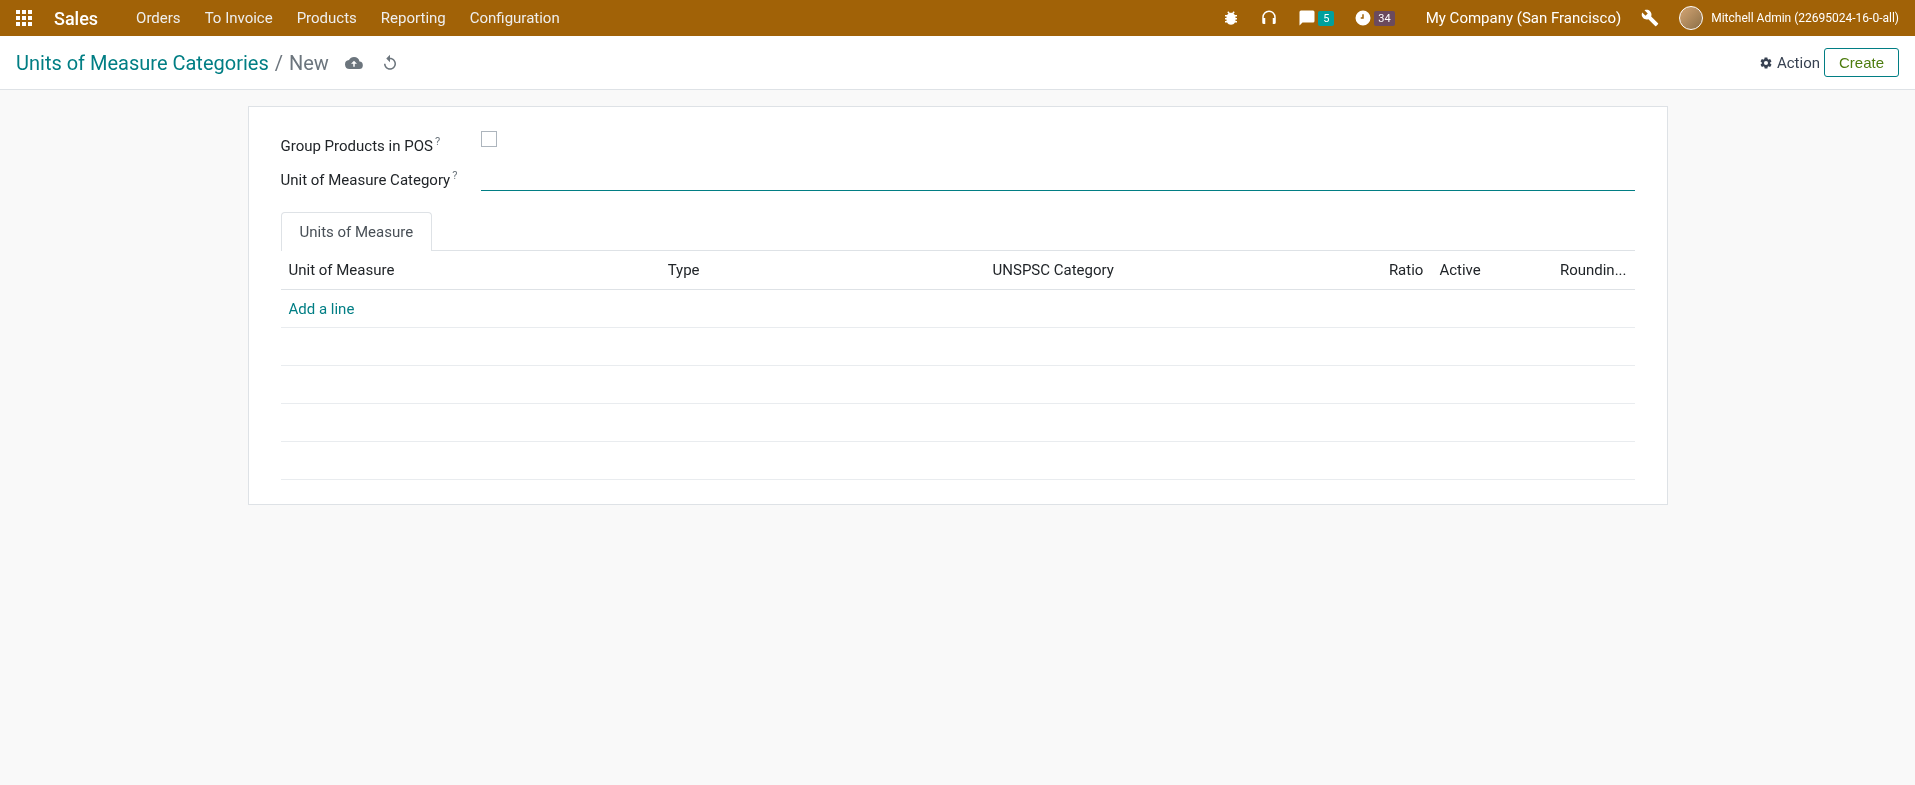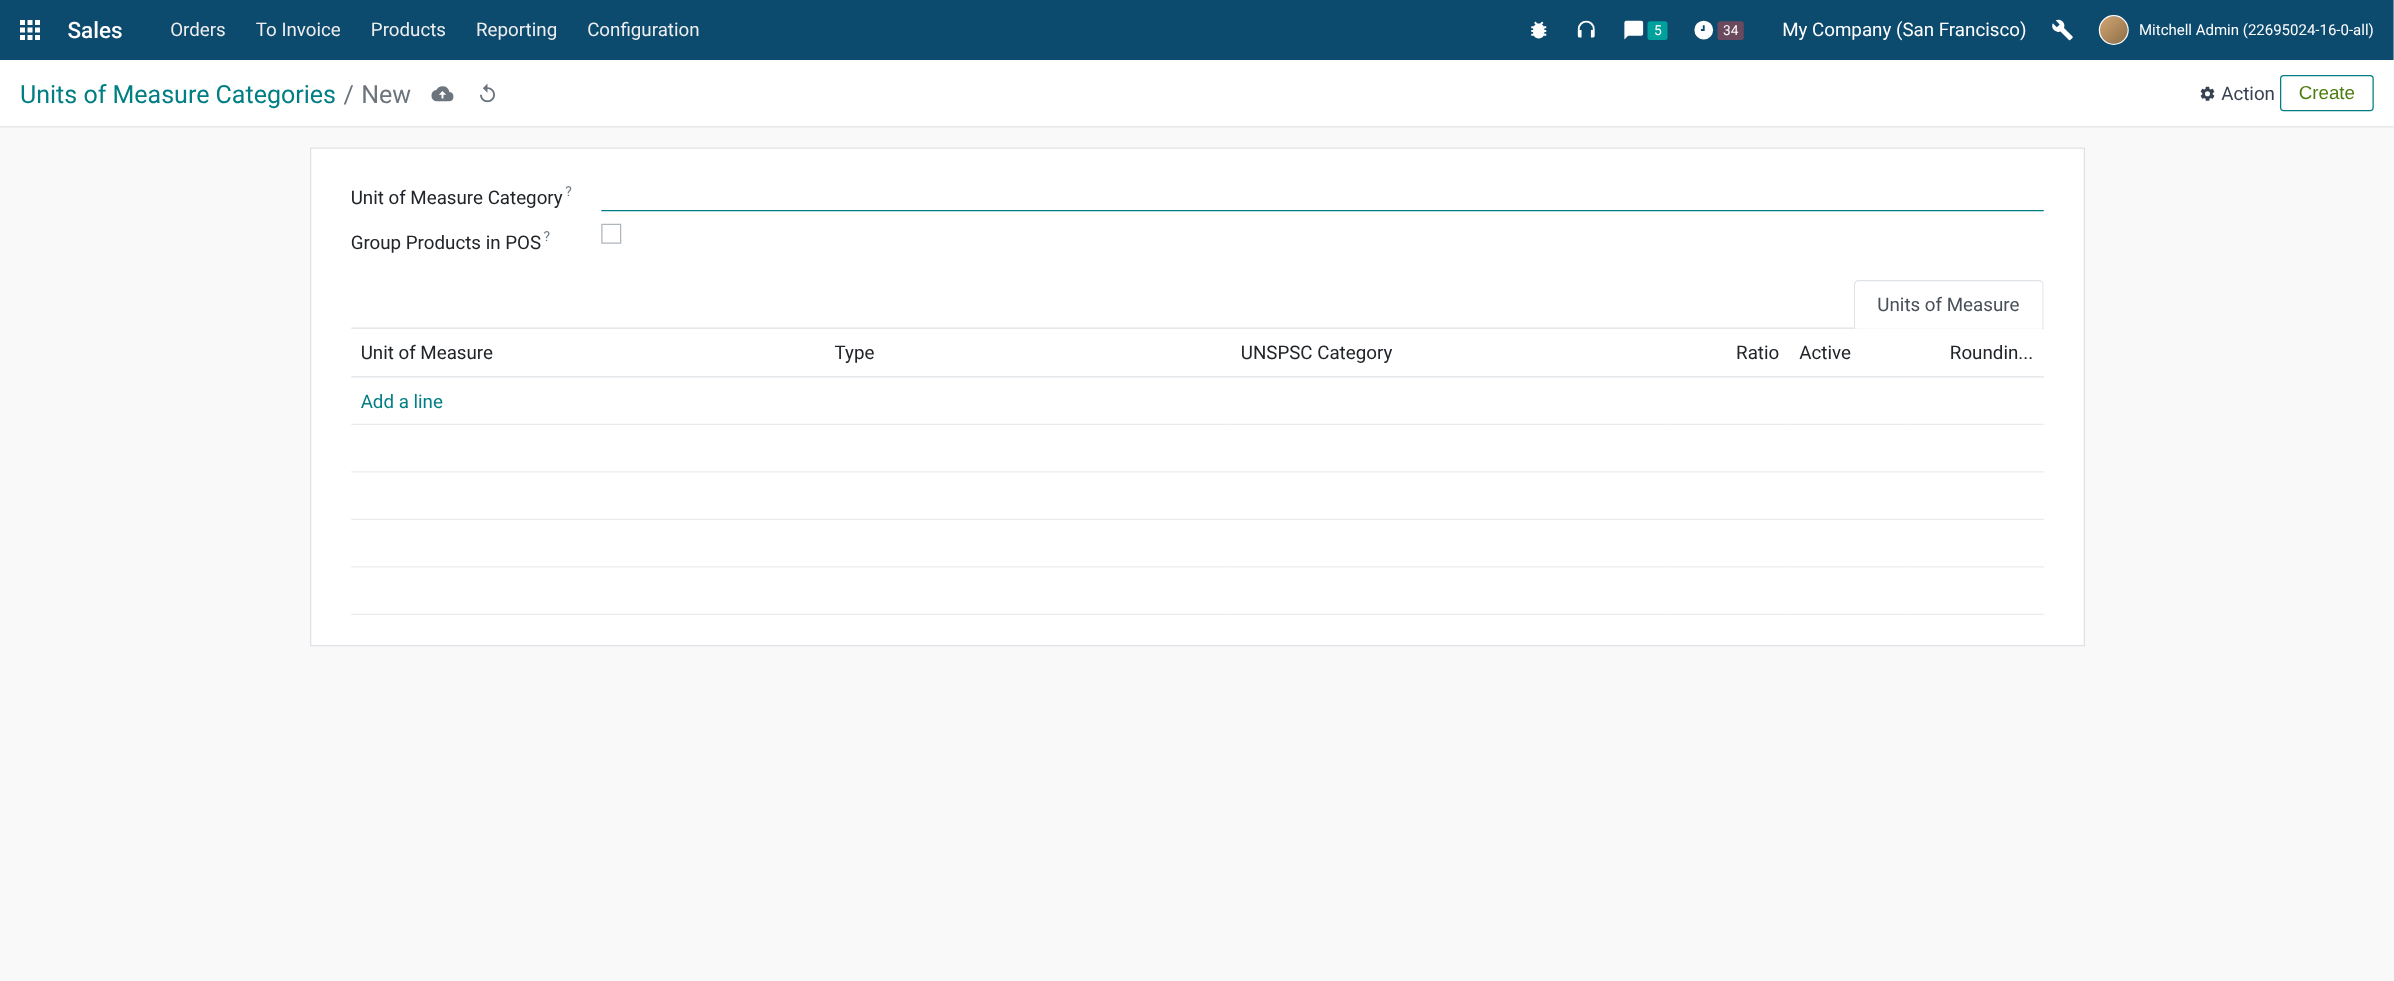--- a/index.html
+++ b/index.html
@@ -1,19 +1,19 @@
 <!DOCTYPE html>
 <html><head>
 <meta charset="utf-8">
 <style>
 * { box-sizing: border-box; margin: 0; padding: 0; }
 body { font-family: -apple-system, BlinkMacSystemFont, "Segoe UI", Roboto, "Helvetica Neue", Arial, sans-serif; font-size: 14px; color: #212529; background: #f9f9f9; }
 
 
-.navbar { background: #0c4a6e; color: #fff; height: 48px; display: flex; align-items: center; padding: 12px 16px; }
+.navbar { background: #a16207; color: #fff; height: 36px; display: flex; align-items: center; padding: 12px 16px; }
 .navbar-left { display: flex; align-items: center; gap: 18px; }
 .apps-icon { width: 16px; height: 16px; display: grid; grid-template-columns: repeat(3,4px); grid-template-rows: repeat(3,4px); gap: 2px; cursor: pointer; }
 .apps-icon span { background: #fff; width: 4px; height: 4px; }
 .brand { font-size: 18px; font-weight: 500; color: #fff; margin-left: 4px; }
 .nav-menu { display: flex; gap: 24px; margin-left: 20px; }
 .nav-item { color: #eee; font-size: 15px; cursor: pointer; }
 .navbar-right { margin-left: auto; display: flex; align-items: center; gap: 20px; }
 .icon-btn { color: #fff; cursor: pointer; display: flex; align-items: center; position: relative; }
 .icon-svg { width: 18px; height: 18px; fill: #fff; }
 .badge { font-size: 11px; padding: 0 4px; border-radius: 2px; margin-left: 2px; line-height: 15px; min-width: 16px; text-align: center; }
@@ -42,21 +42,21 @@
 .sheet { background: #fff; border: 1px solid #dee2e6; padding: 24px 32px; max-width: 1420px; margin: 0 auto; }
 .form-row { display: flex; align-items: flex-start; margin-bottom: 10px; }
 .form-label { width: 200px; font-size: 15px; color: #212529; padding-top: 4px; }
 .form-label sup { color: #6c757d; font-size: 11px; margin-left: 2px; }
 .form-field { flex: 1; }
 .text-input { width: 100%; border: none; border-bottom: 1px solid #017e84; font-size: 15px; padding: 4px 0; outline: none; background: transparent; }
 .checkbox { width: 16px; height: 16px; border: 1px solid #adb5bd; background: #fff; cursor: pointer; }
 
 
 .tabs { margin-top: 20px; }
-.tab-header { display: flex; border-bottom: 1px solid #dee2e6; justify-content: flex-end; }
+.tab-header { display: flex; border-bottom: 1px solid #dee2e6; }
 .tab { padding: 10px 18px; font-size: 15px; color: #495057; cursor: pointer; border: 1px solid transparent; border-bottom: none; position: relative; top: 1px; }
 .tab.active { border-color: #dee2e6; background: #fff; border-radius: 4px 4px 0 0; }
 
 
 .table { width: 100%; border-collapse: collapse; }
 .table th { text-align: left; font-weight: 400; font-size: 15px; color: #212529; padding: 10px 8px; border-bottom: 1px solid #dee2e6; }
 .table th.right { text-align: right; }
 .table tbody tr { border-bottom: 1px solid #e9ecef; height: 38px; }
 .table td { padding: 8px; font-size: 15px; }
 .add-line { color: #017e84; cursor: pointer; }
@@ -144,32 +144,32 @@
       <span>Action</span>
     </div>
     <button class="create-btn">Create</button>
   </div>
 </div>
 
 <div class="form-wrap">
   <div class="sheet">
     <div class="form-row">
       <div class="form-label">
+        <span>Group Products in POS</span><sup>?</sup>
+      </div>
+      <div class="form-field">
+        <div class="checkbox"></div>
+      </div>
+    </div>
+    <div class="form-row">
+      <div class="form-label">
         <span>Unit of Measure Category</span><sup>?</sup>
       </div>
       <div class="form-field">
         <input class="text-input" type="text" autofocus="" value="" style="">
-      </div>
-    </div>
-    <div class="form-row">
-      <div class="form-label">
-        <span>Group Products in POS</span><sup>?</sup>
-      </div>
-      <div class="form-field">
-        <div class="checkbox"></div>
       </div>
     </div>
 
     <div class="tabs">
       <div class="tab-header">
         <div class="tab active">Units of Measure</div>
       </div>
       <table class="table">
         <thead>
           <tr>

